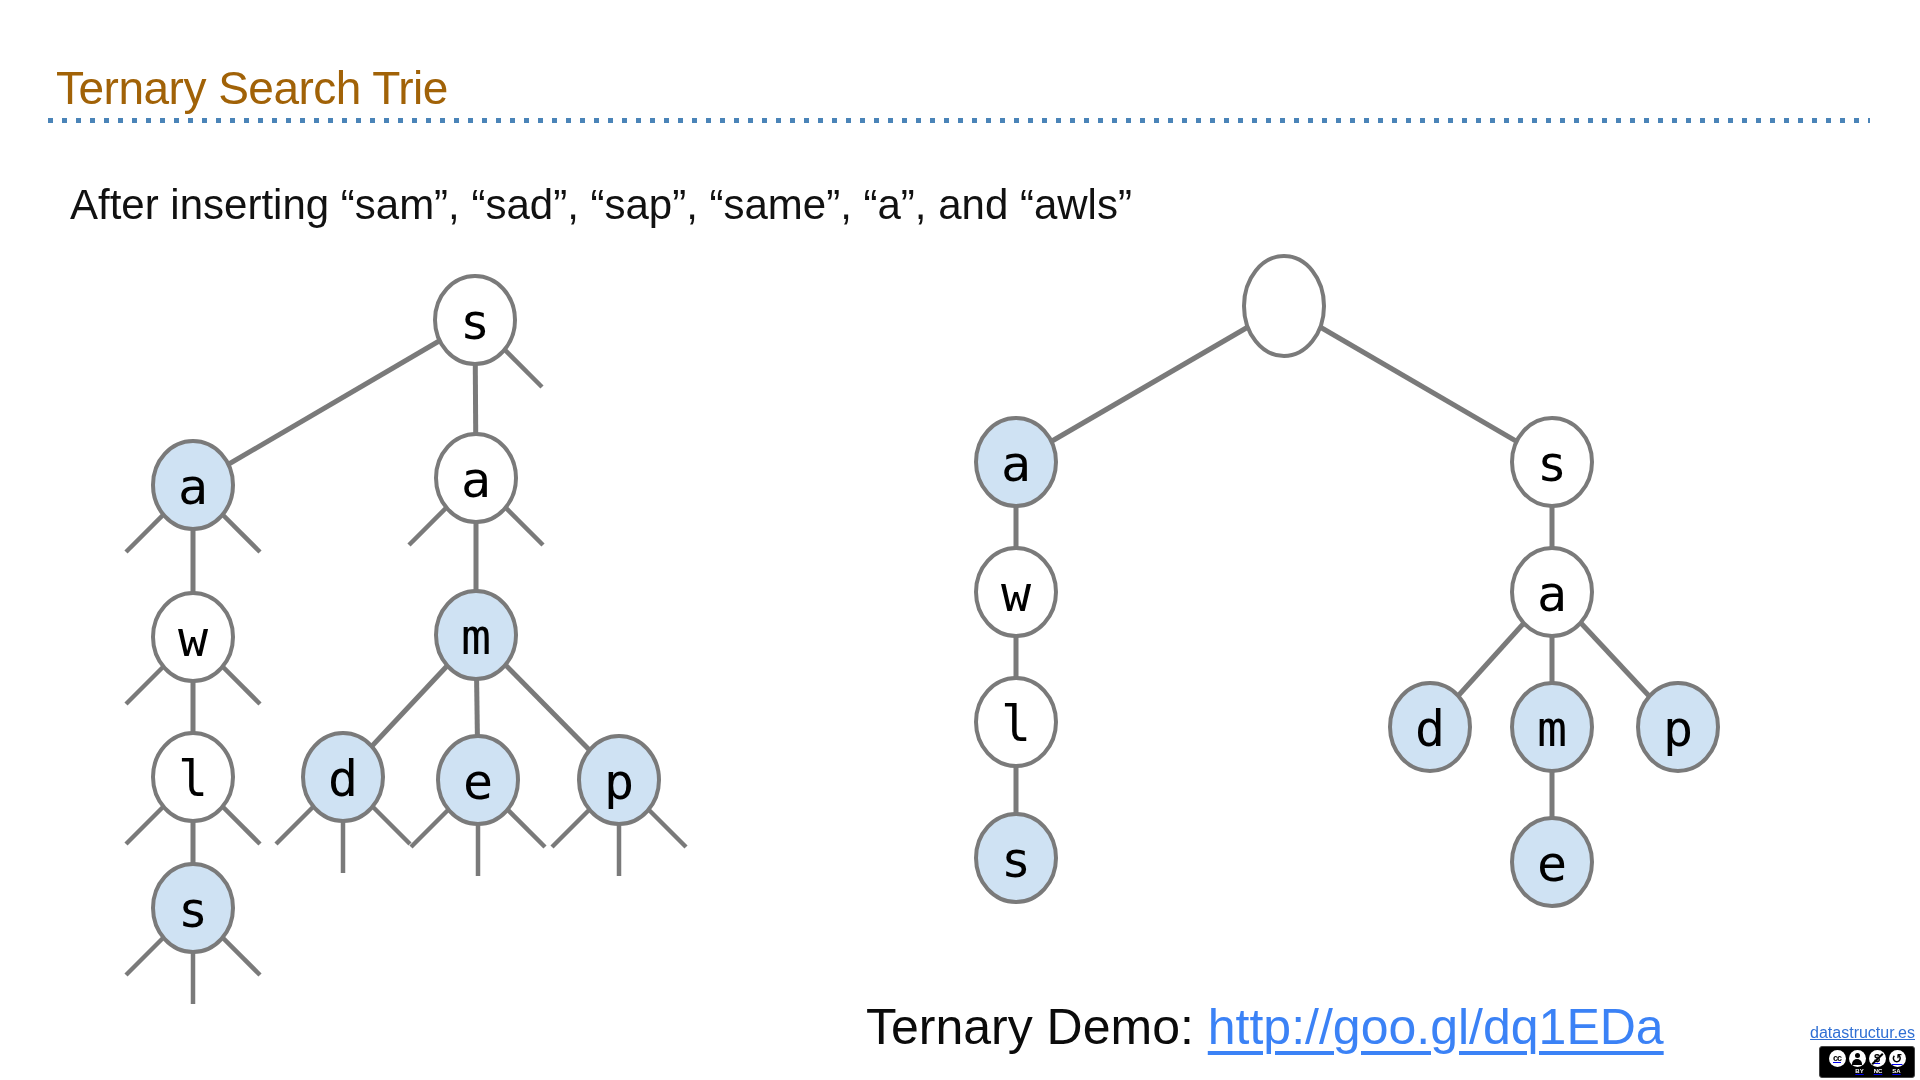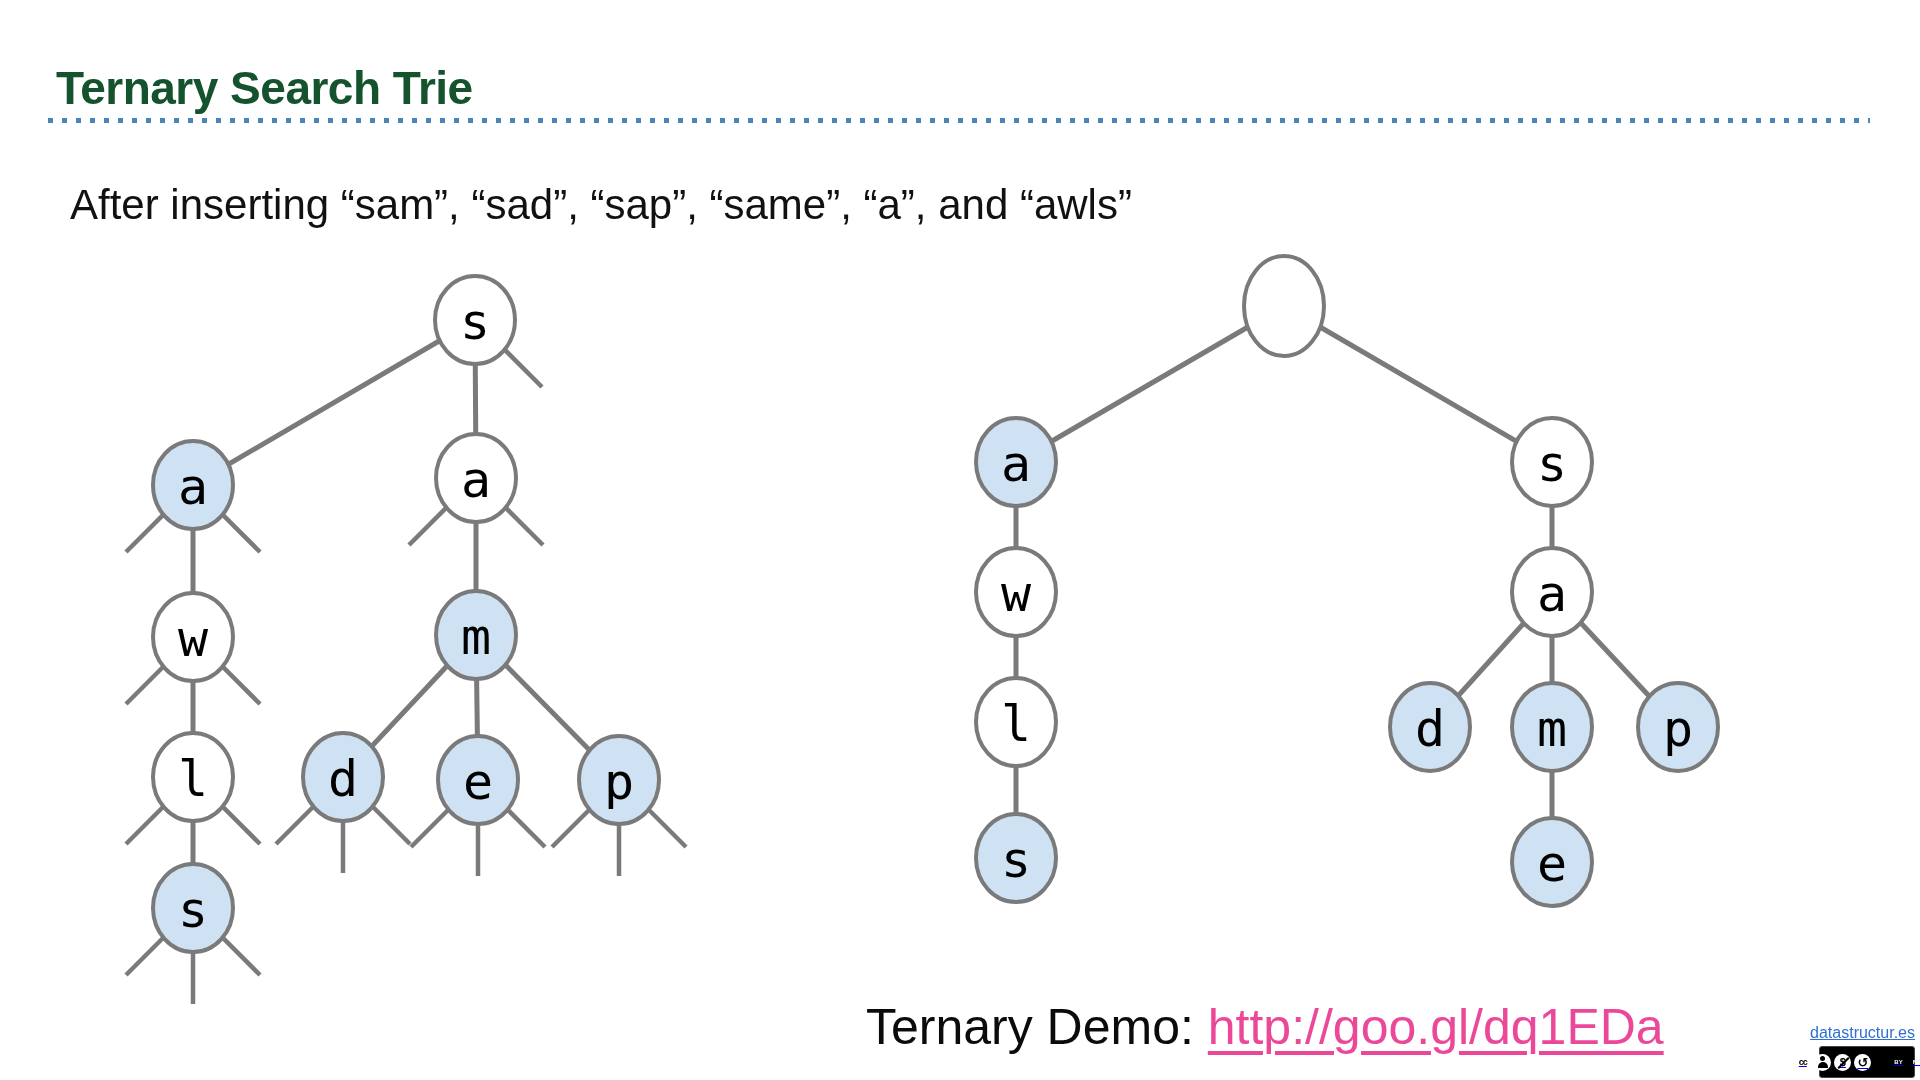--- a/index.html
+++ b/index.html
@@ -2,47 +2,47 @@
 <html><head>
 <meta charset="utf-8">
 <style>
   html,body{margin:0;padding:0;}
   body{
     width:1920px;height:1080px;position:relative;overflow:hidden;
     background:#ffffff;font-family:"Liberation Sans", sans-serif;
   }
   .page-title{
     position:absolute;left:56px;top:30px;
-    font-size:46px;font-weight:bold;color:#14532d;letter-spacing:-0.5px;
+    font-size:46px;font-weight:normal;color:#a16207;letter-spacing:-0.5px;
   }
   .divider{
     position:absolute;left:48px;top:118px;width:1822px;height:5px;
     background:repeating-linear-gradient(90deg,#4a84b8 0 5px,transparent 5px 14px);
   }
   .subtitle{
     position:absolute;left:70px;top:160px;
     font-size:42px;color:#111111;margin-top:21px;
   }
   .trees-svg{position:absolute;left:0;top:0;z-index:1;}
   .demo-line{
     position:absolute;left:866px;top:998px;z-index:3;
     font-size:50px;color:#0b0b0b;white-space:nowrap;
   }
   .demo-link{
-    color:#ec4899;text-decoration:underline;
+    color:#3b82f6;text-decoration:underline;
     text-decoration-thickness:4px;text-underline-offset:7px;
   }
   .site-link{
     position:absolute;right:5px;top:1024px;z-index:2;
     font-size:16px;color:#2f6fd4;white-space:nowrap;
   }
   .cc-badge{
     position:absolute;right:5px;bottom:2px;z-index:2;
     width:94px;height:30px;background:#000;border:1px solid #444;border-radius:3px;
-    display:flex;flex-direction:row;align-items:center;justify-content:center;gap:1px;
+    display:flex;flex-direction:column;align-items:center;justify-content:center;gap:1px;
   }
   .cc-row{display:flex;gap:3px;align-items:center;justify-content:center;}
   .cc-circle{
     width:17px;height:17px;border-radius:50%;background:#fff;
     display:flex;align-items:center;justify-content:center;position:relative;overflow:hidden;
   }
   .cc-glyph{font-size:9px;font-weight:bold;color:#000;letter-spacing:-1px;line-height:1;}
   .person{display:flex;flex-direction:column;align-items:center;}
   .p-head{width:5px;height:5px;border-radius:50%;background:#000;}
   .p-body{width:10px;height:6px;border-radius:5px 5px 0 0;background:#000;margin-top:1px;}

